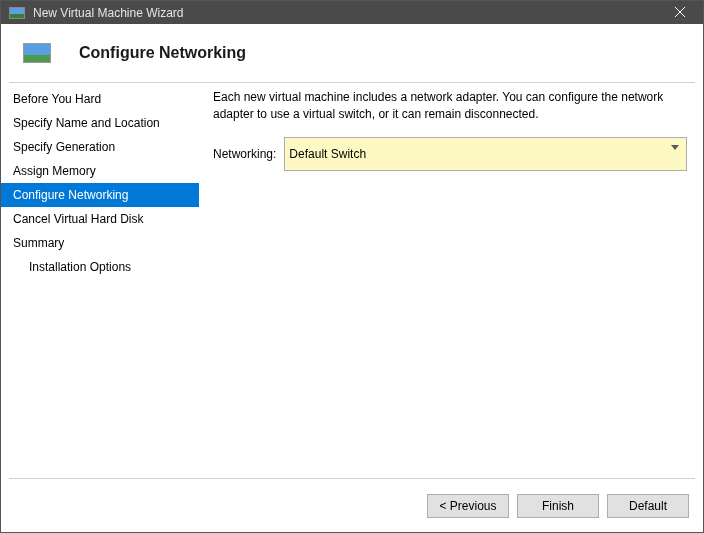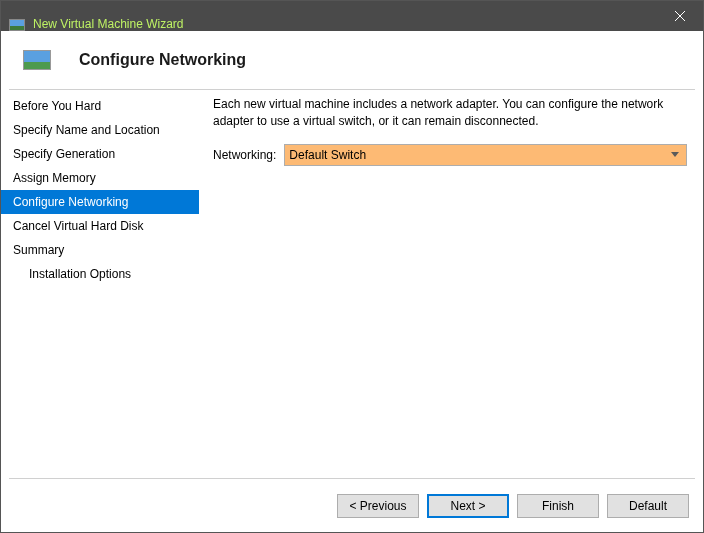--- a/index.html
+++ b/index.html
@@ -1,37 +1,37 @@
 <!DOCTYPE html>
 <html><head>
 <meta charset="utf-8">
 <style>
   * { box-sizing: border-box; }
   html, body { margin:0; padding:0; font-family: "Segoe UI", Tahoma, sans-serif; font-size:12px; color:#000; }
   .window { width:704px; height:533px; background:#fff; border:1px solid #555; position:relative; display:flex; flex-direction:column; }
-  .titlebar { height:30px; background:#4a4a4a; color:#bef264; display:flex; align-items:flex-end; padding:0 0 0 8px; }
+  .titlebar { height:23px; background:#4a4a4a; color:#e5e5e5; display:flex; align-items:center; padding:0 0 0 8px; }
   .title-icon { width:16px; height:12px; background:linear-gradient(to bottom,#5aa0e0 0%,#5aa0e0 60%,#3d7a3d 60%,#3d7a3d 100%); border:1px solid #888; margin-right:8px; }
   .titlebar-text { flex:1; font-size:12px; }
   .title-close { width:45px; height:30px; display:flex; align-items:center; justify-content:center; color:#fff; font-size:14px; }
   .title-close svg { stroke:#fff; stroke-width:1; }
   .header { height:58px; display:flex; align-items:center; padding:0 0 0 22px; border-bottom:none; }
   .header-icon { width:28px; height:20px; background:linear-gradient(to bottom,#5aa0e0 0%,#5aa0e0 60%,#4d9a4d 60%,#4d9a4d 100%); border:1px solid #999; margin-right:28px; }
   .header-title { font-size:16px; font-weight:600; color:#1a1a1a; }
   .divider { height:1px; background:#d0d0d0; margin:0 8px; }
   .body { flex:1; display:flex; min-height:0; }
   .sidebar { width:198px; padding-top:4px;}
   .side-item { padding:4px 10px 4px 12px; line-height:16px; cursor:default; white-space:nowrap; }
   .side-item.selected { background:#0078d7; color:#fff; }
   .side-item.indent { padding-left:28px; }
   .content { flex:1; padding:6px 16px 6px 14px; }
   .desc { line-height:17px; margin-bottom:14px; }
   .row { display:flex; align-items:center; gap:8px; }
   .row label { white-space:nowrap; }
   .select-wrap { flex:1; position:relative; }
-  select { width:100%; height:22px; background:#fdba74; border:1px solid #adadad; font-family:inherit; font-size:12px; padding:0 4px; appearance:none; -webkit-appearance:none; }
+  select { width:100%; height:34px; background:#fef9c3; border:1px solid #adadad; font-family:inherit; font-size:12px; padding:0 4px; appearance:none; -webkit-appearance:none; }
   .select-wrap::after { content:""; position:absolute; right:8px; top:8px; width:0; height:0; border-left:4px solid transparent; border-right:4px solid transparent; border-top:5px solid #5a5a5a; pointer-events:none;}
   .footer { height:54px; border-top:1px solid #d0d0d0; margin:0 8px; display:flex; align-items:center; justify-content:flex-end; gap:8px; padding-right:6px; }
   .btn { min-width:82px; height:24px; background:#e1e1e1; border:1px solid #adadad; font-family:Liberation Sans, sans-serif; font-size:12px; display:flex; align-items:center; justify-content:center; cursor:default; }
   .btn.primary { border:2px solid #0078d7; background:#e1e1e1; }
 </style>
 </head>
 <body>
 
 <div class="window">
 
@@ -73,18 +73,17 @@
           <select>
             <option>Default Switch</option>
           </select>
         </div>
       </div>
     </div>
   </div>
 
   <div class="footer">
     <button class="btn">&lt; Previous</button>
-    <button class="btn primary">Next &gt;</button>
     <button class="btn">Finish</button>
     <button class="btn">Default</button>
   </div>
 
 </div>
 
 </body></html>

